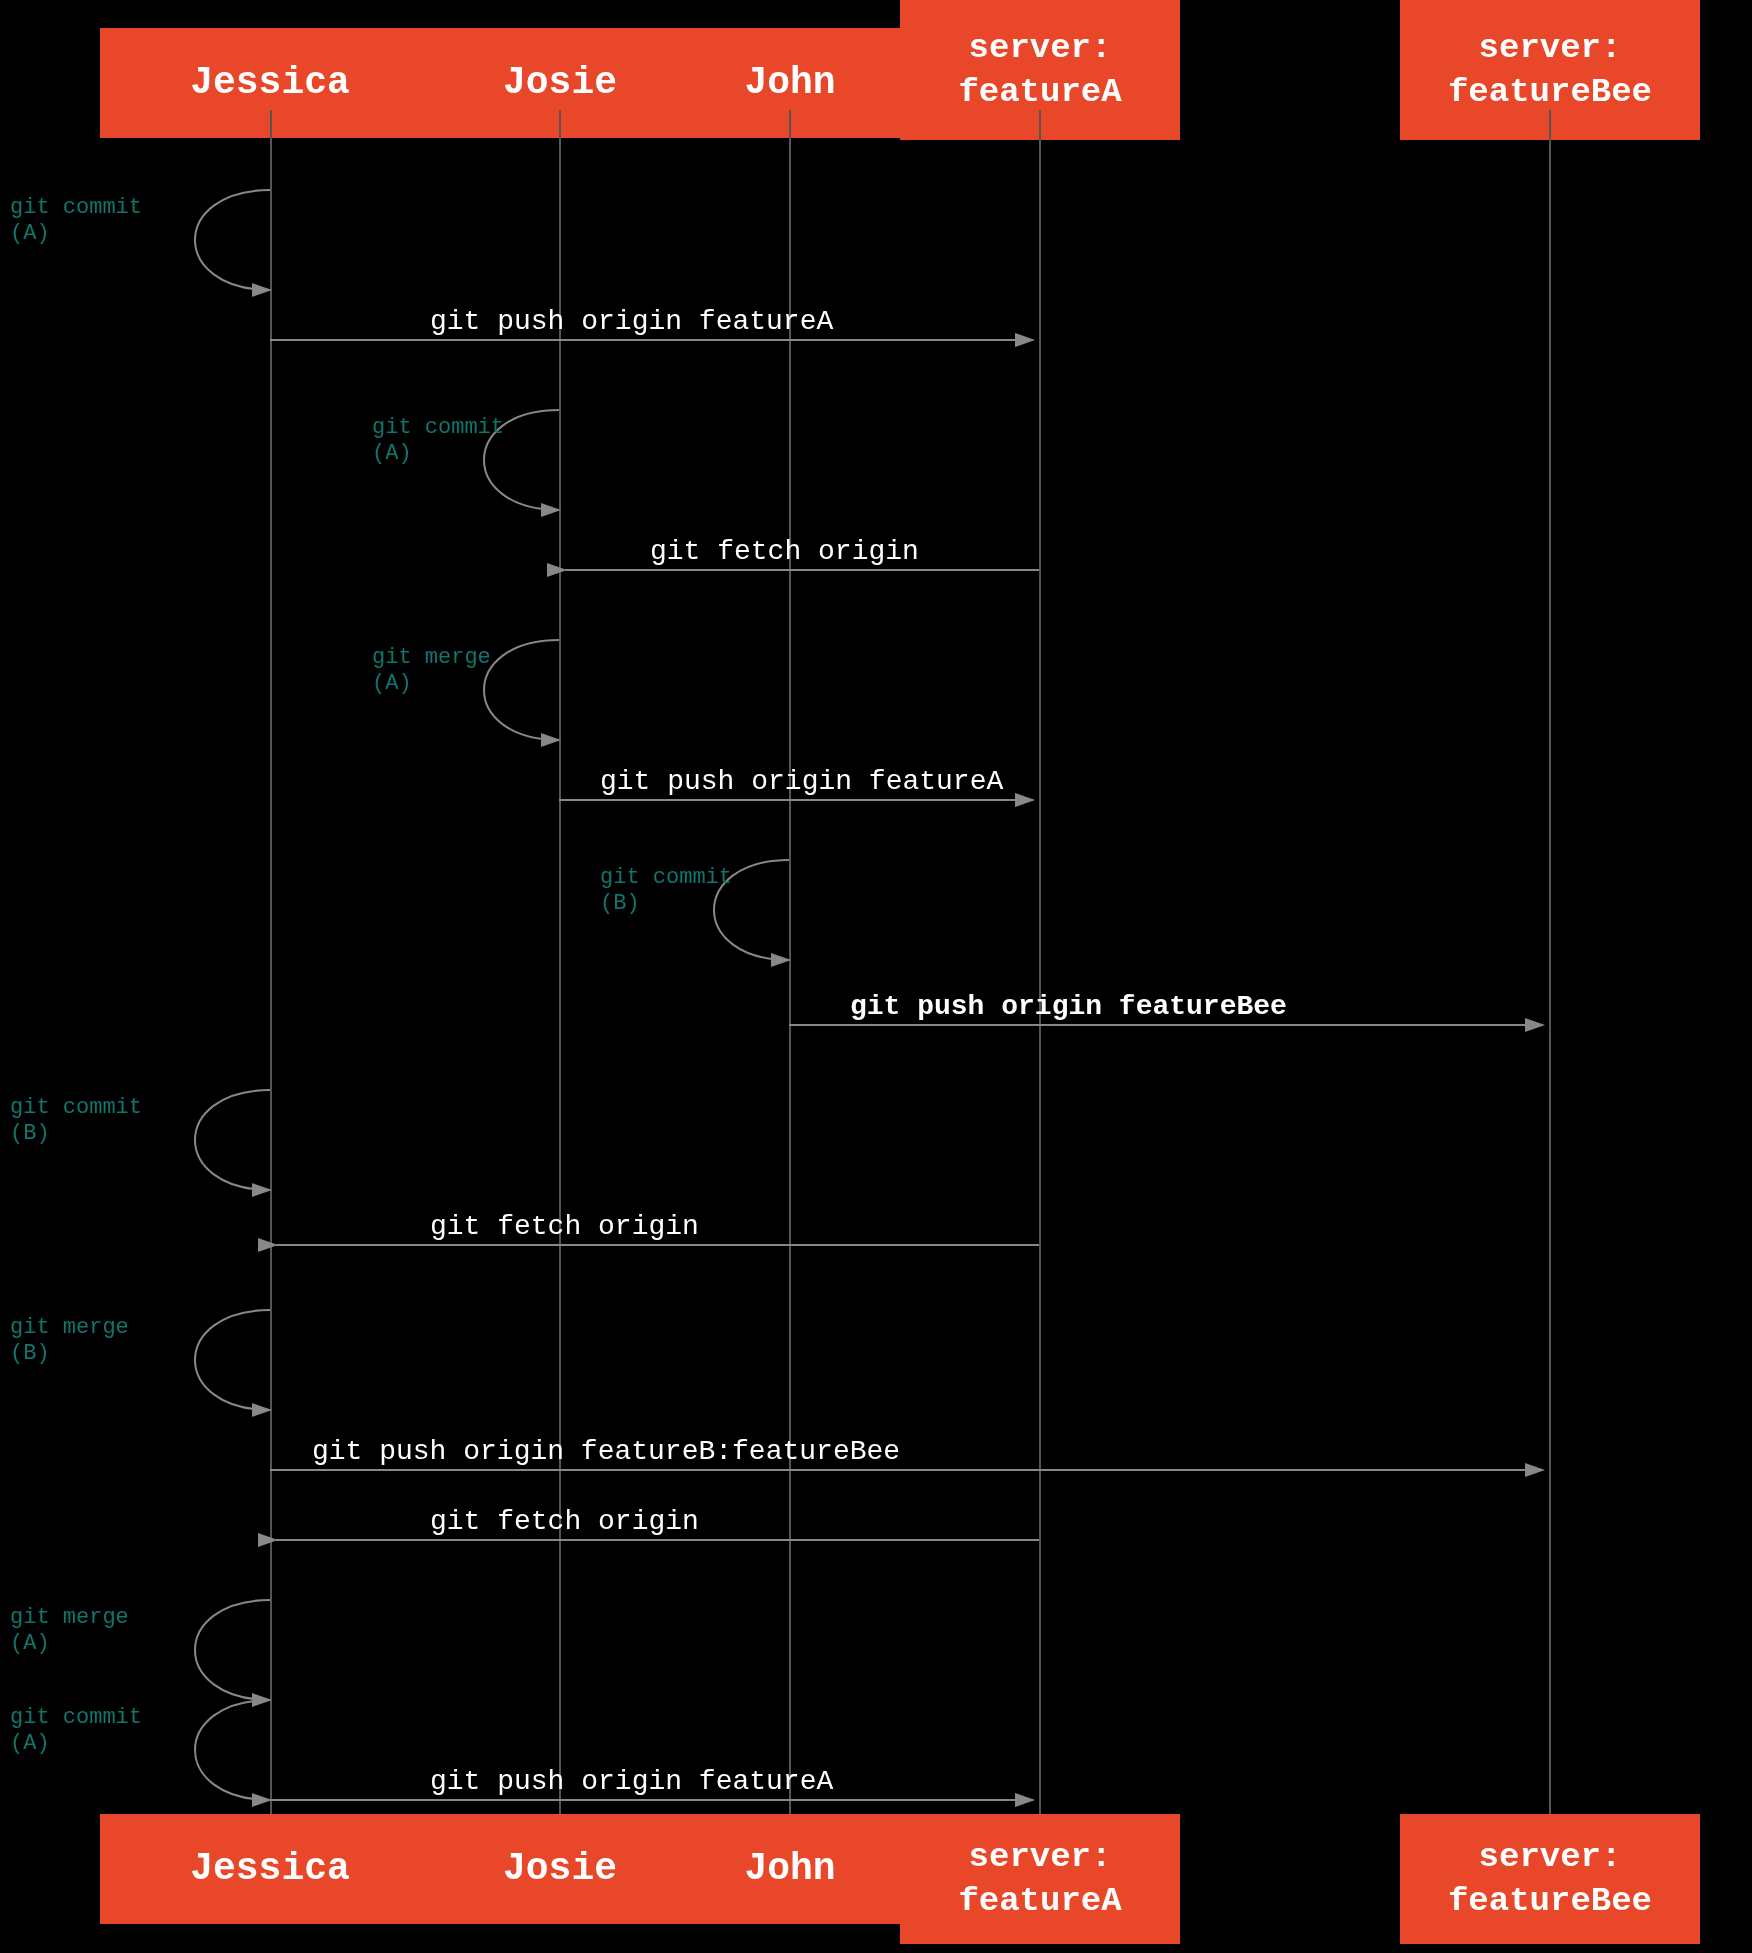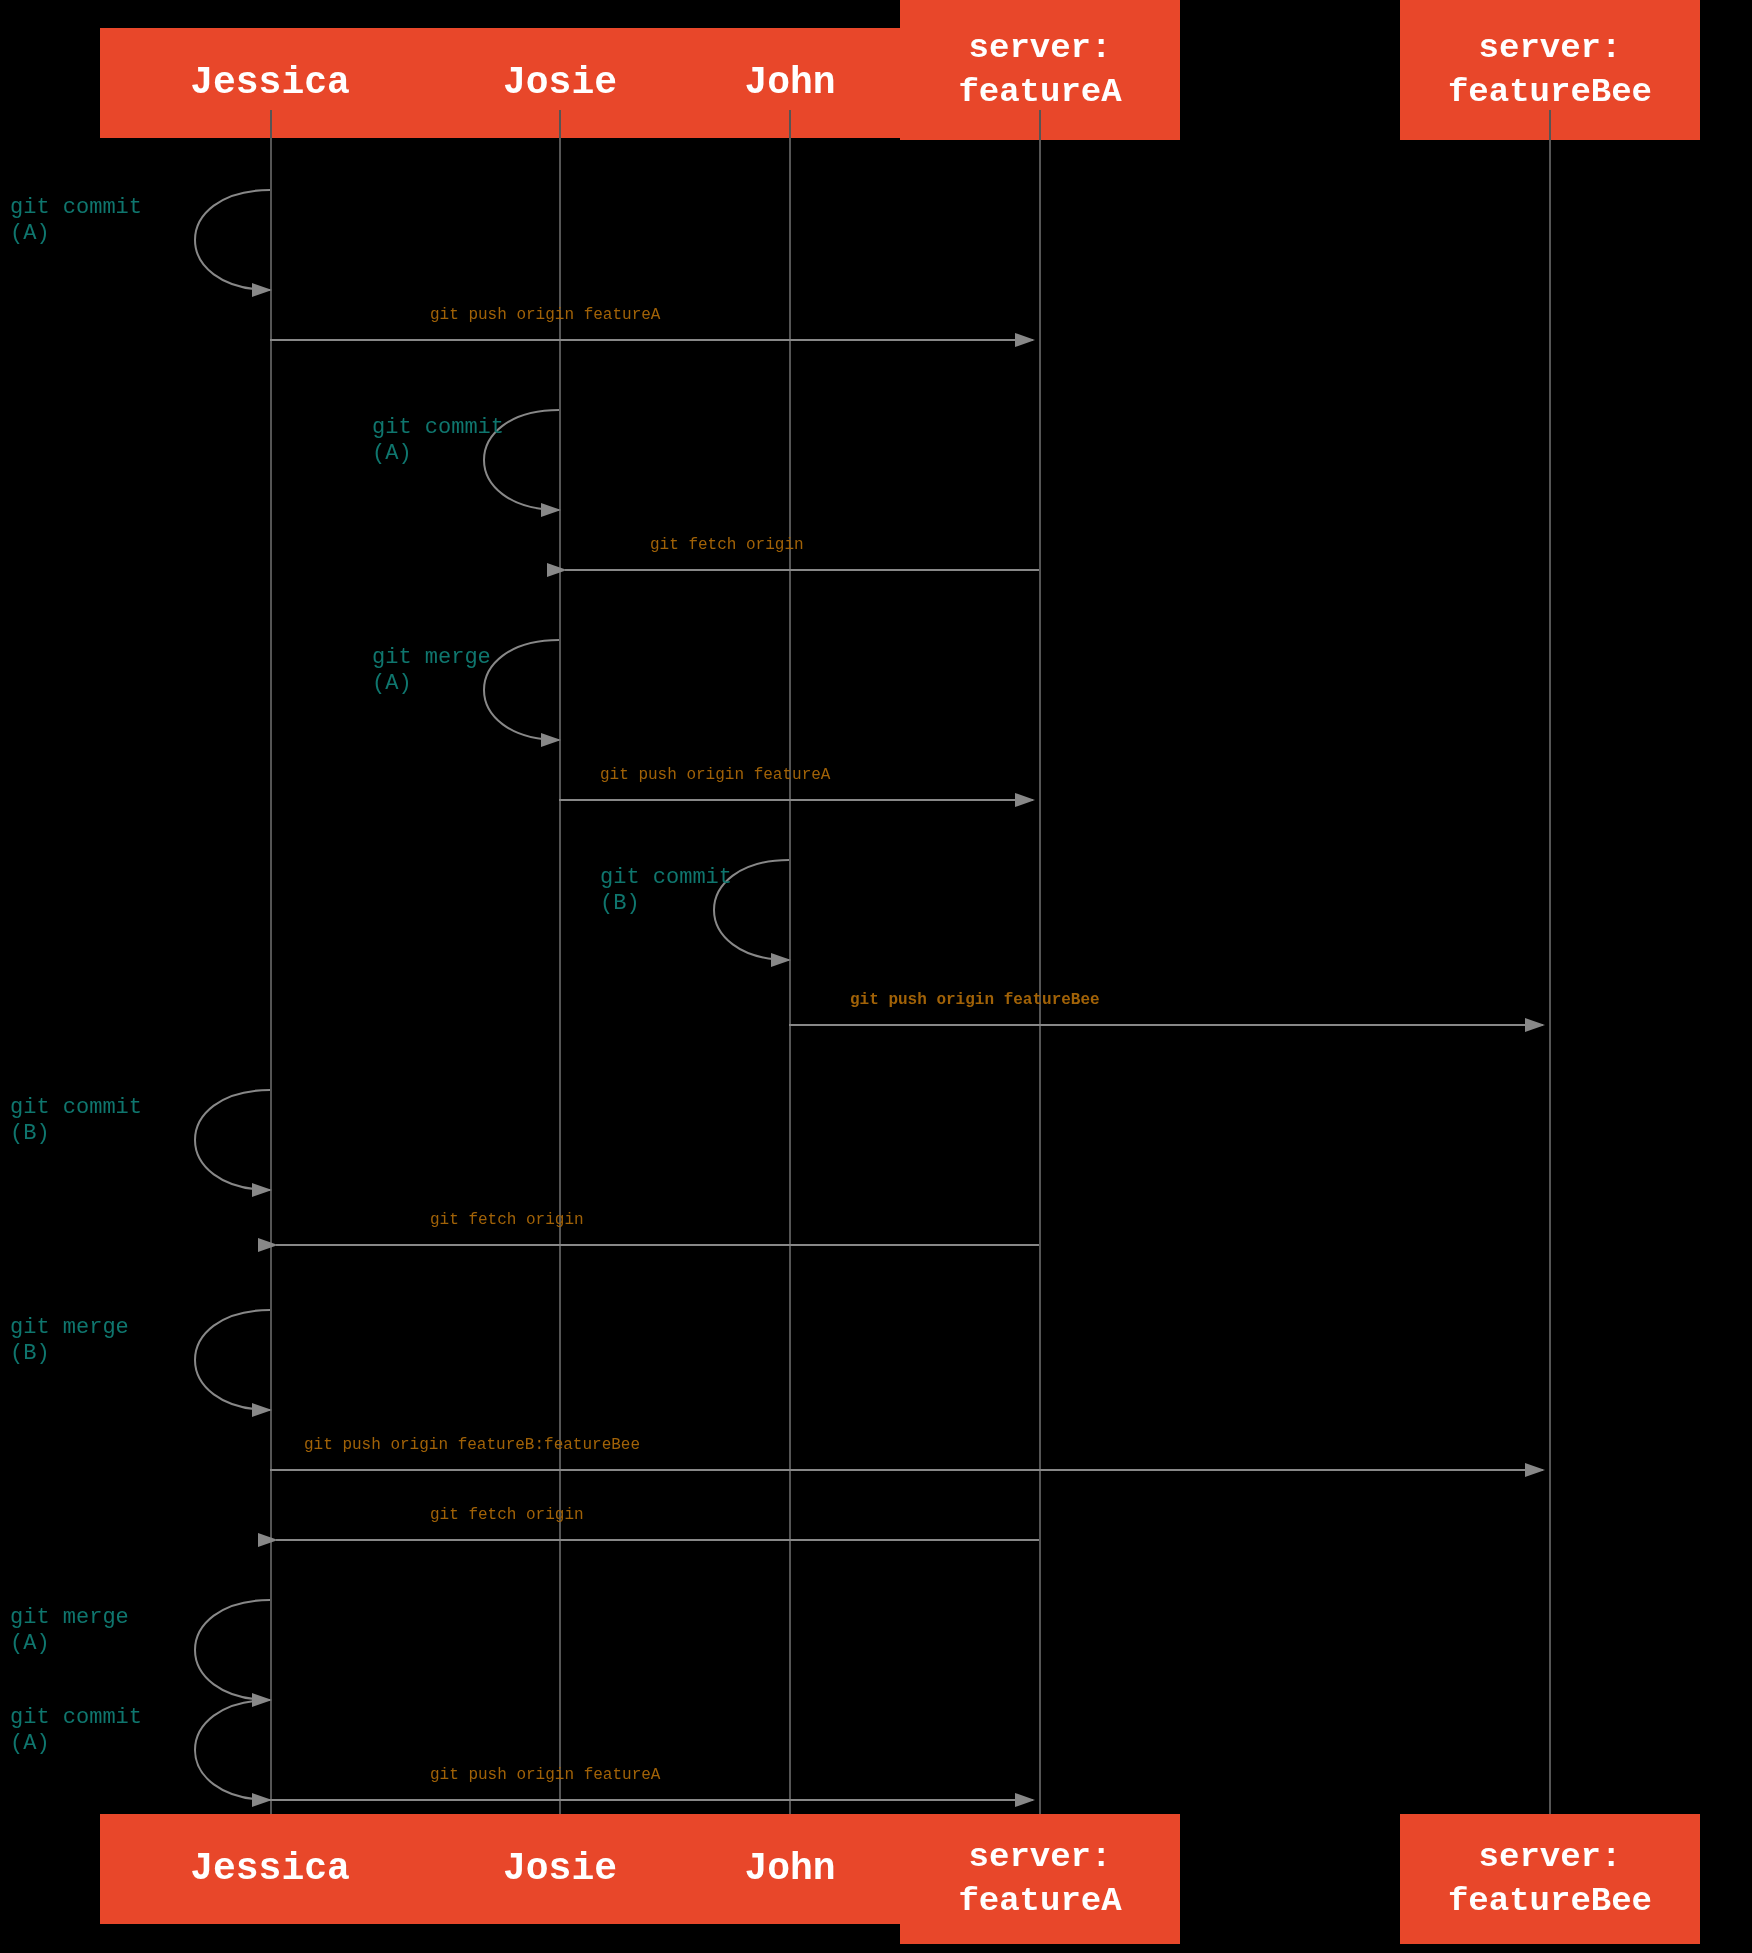--- a/index.html
+++ b/index.html
@@ -37,23 +37,23 @@
     .lifeline {
       position: absolute;
       width: 2px;
       background: #555;
       top: 110px;
       bottom: 110px;
     }
 
     .arrow-label {
       position: absolute;
-      color: #a16207;
+      color: #ffffff;
       font-family: 'Courier New', Courier, monospace;
-      font-size: 16px;
+      font-size: 28px;
       white-space: nowrap;
     }
 
     .self-label {
       position: absolute;
       color: #0f766e;
       font-family: 'Courier New', Courier, monospace;
       font-size: 22px;
       white-space: nowrap;
       line-height: 1.2;
@@ -161,21 +161,21 @@
   <div class="self-label" style="left: 600px; top: 865px;">git commit<br>(B)</div>
 
   <div class="arrow-label" style="left: 850px; top: 991px; font-weight: bold;">git push origin featureBee</div>
 
   <div class="self-label" style="left: 10px; top: 1095px;">git commit<br>(B)</div>
 
   <div class="arrow-label" style="left: 430px; top: 1211px;">git fetch origin</div>
 
   <div class="self-label" style="left: 10px; top: 1315px;">git merge<br>(B)</div>
 
-  <div class="arrow-label" style="left: 304px; top: 1436px;">git push origin featureB:featureBee</div>
+  <div class="arrow-label" style="left: 312px; top: 1436px;">git push origin featureB:featureBee</div>
 
   <div class="arrow-label" style="left: 430px; top: 1506px;">git fetch origin</div>
 
   <div class="self-label" style="left: 10px; top: 1605px;">git merge<br>(A)</div>
 
   <div class="self-label" style="left: 10px; top: 1705px;">git commit<br>(A)</div>
 
   <div class="arrow-label" style="left: 430px; top: 1766px;">git push origin featureA</div>
 
 </div>

